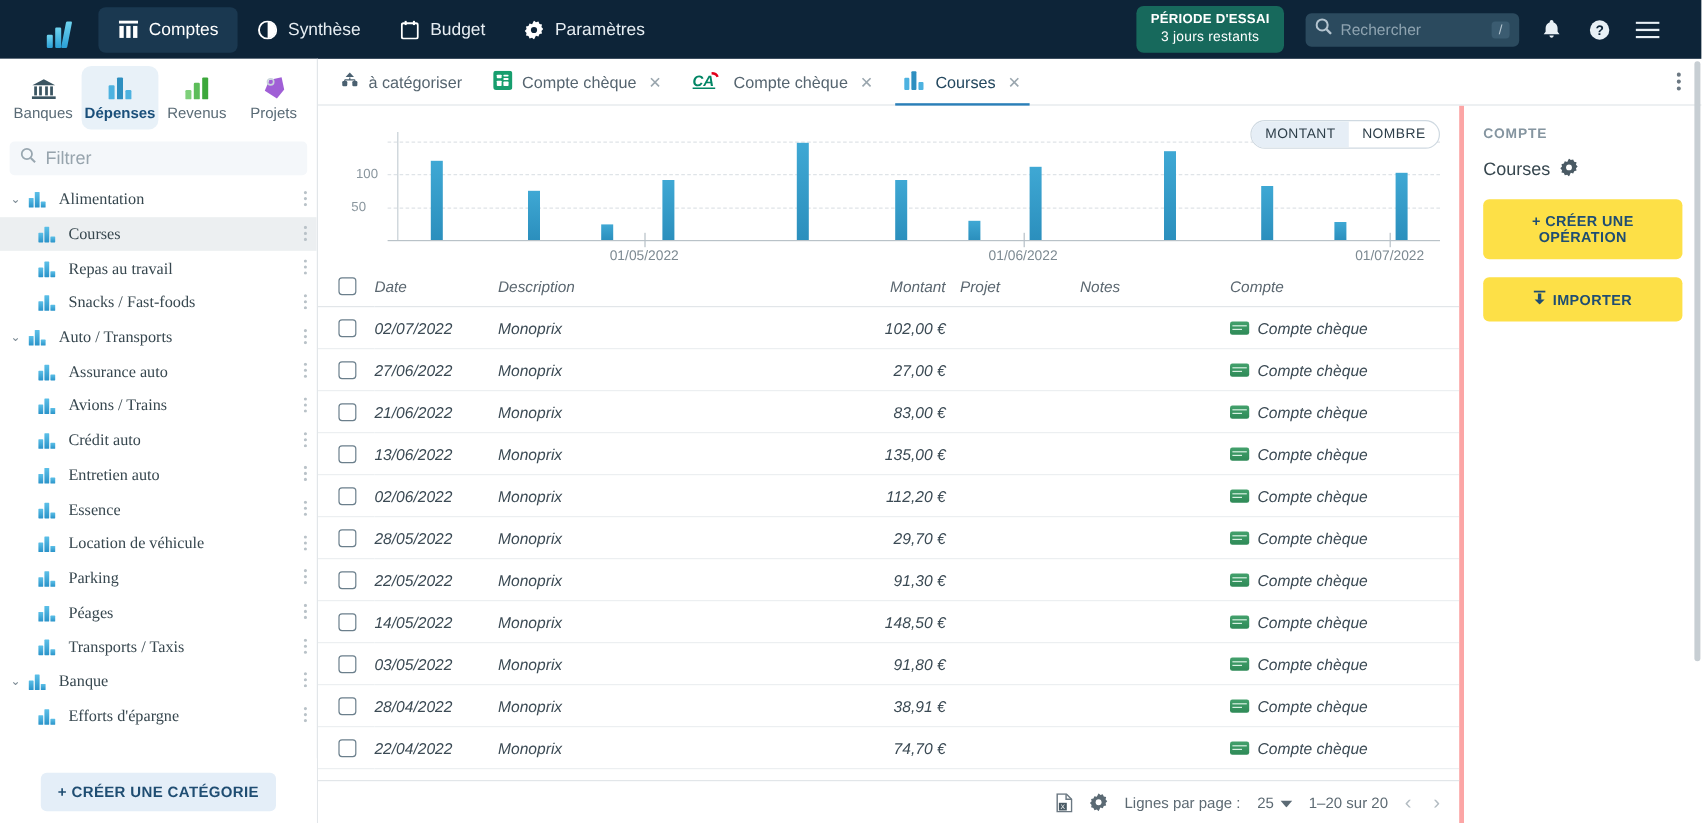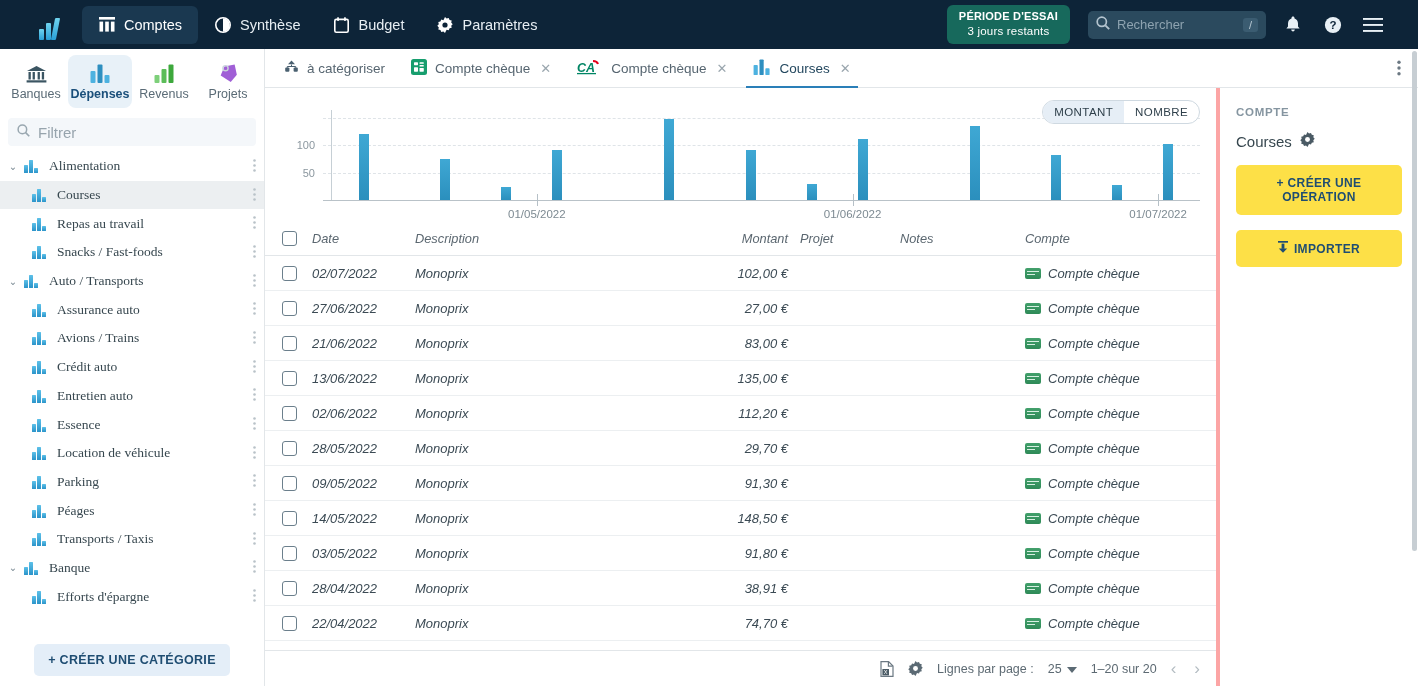--- a/index.html
+++ b/index.html
@@ -670,21 +670,21 @@
 
           <div class="chartwrap">
             <div class="toggle">
               <div class="on">MONTANT</div>
               <div>NOMBRE</div>
             </div>
             <div class="chart" id="chart">
                 <div class="gridline" style="top: 62.6667px;"></div>
                 <div class="gridline" style="top: 35.3333px;"></div>
                 <div class="gridline" style="top: 8px;"></div>
-                <div class="ylabel" style="top: 62.6667px; left: 18px; width: 32px; text-align: right;">50</div>
+                <div class="ylabel" style="top: 62.6667px; left: 8px; width: 32px; text-align: right;">50</div>
                 <div class="ylabel" style="top: 35.3333px; left: 18px; width: 32px; text-align: right;">100</div>
                 <div class="axis" style="top: 90px;"></div>
                 <div class="tick" style="left: 66px; top: 0px; height: 90px; background: rgb(198, 207, 213);"></div>
                 <div class="bar" title="14/04/2022 : 121.5 €" style="left: 93.7356px; height: 66.42px; bottom: 18px;"></div>
                 <div class="bar" title="22/04/2022 : 74.7 €" style="left: 175.207px; height: 40.836px; bottom: 18px;"></div>
                 <div class="bar" title="28/04/2022 : 24.3 €" style="left: 236.31px; height: 13.284px; bottom: 18px;"></div>
                 <div class="bar" title="03/05/2022 : 91.8 €" style="left: 287.23px; height: 50.184px; bottom: 18px;"></div>
                 <div class="bar" title="14/05/2022 : 148.5 €" style="left: 399.253px; height: 81.18px; bottom: 18px;"></div>
                 <div class="bar" title="22/05/2022 : 91.3 €" style="left: 480.724px; height: 49.9107px; bottom: 18px;"></div>
                 <div class="bar" title="28/05/2022 : 29.7 €" style="left: 541.828px; height: 16.236px; bottom: 18px;"></div>
@@ -811,21 +811,21 @@
                       <span class="acct">
                         <span class="cardicon"></span>
                         <span>Compte chèque</span>
                       </span>
                     </td>
                   </tr>
                   <tr>
                     <td class="c-chk">
                       <span class="chk"></span>
                     </td>
-                    <td class="c-date">09/05/2022</td>
+                    <td class="c-date">22/05/2022</td>
                     <td class="c-desc">Monoprix</td>
                     <td class="c-amt">91,30 €</td>
                     <td class="c-proj"></td>
                     <td class="c-notes"></td>
                     <td class="c-acct">
                       <span class="acct">
                         <span class="cardicon"></span>
                         <span>Compte chèque</span>
                       </span>
                     </td>

